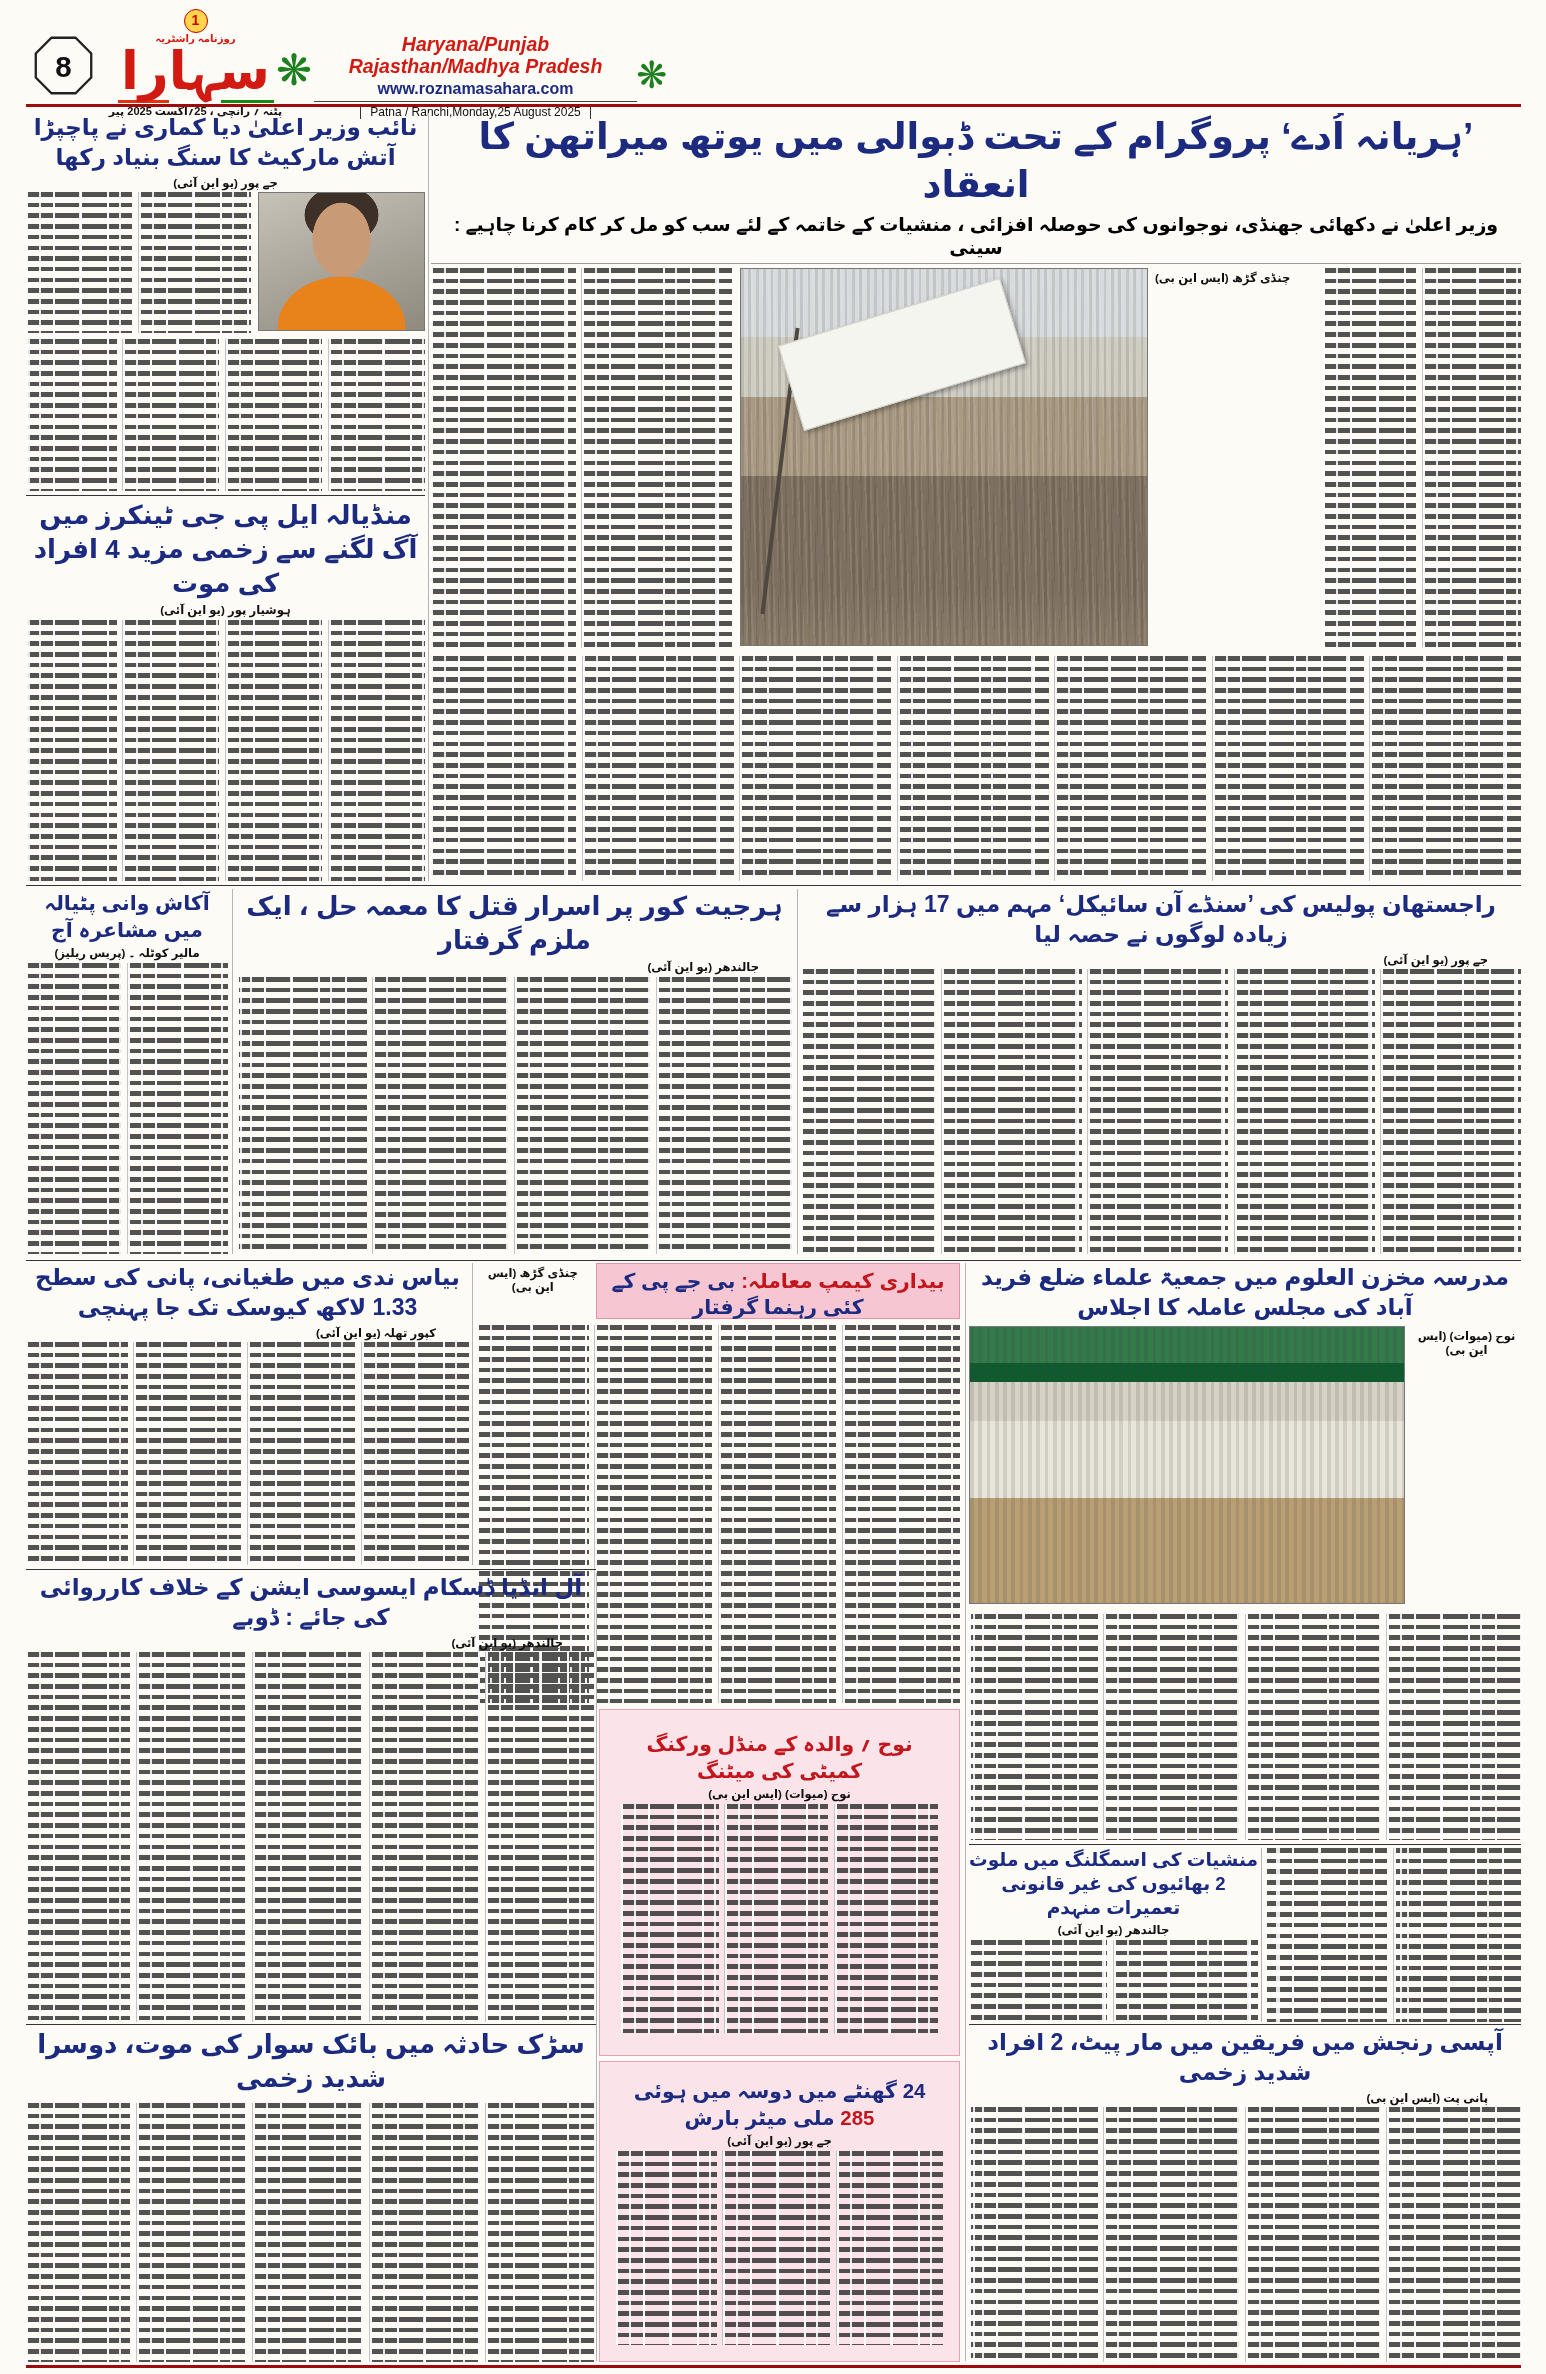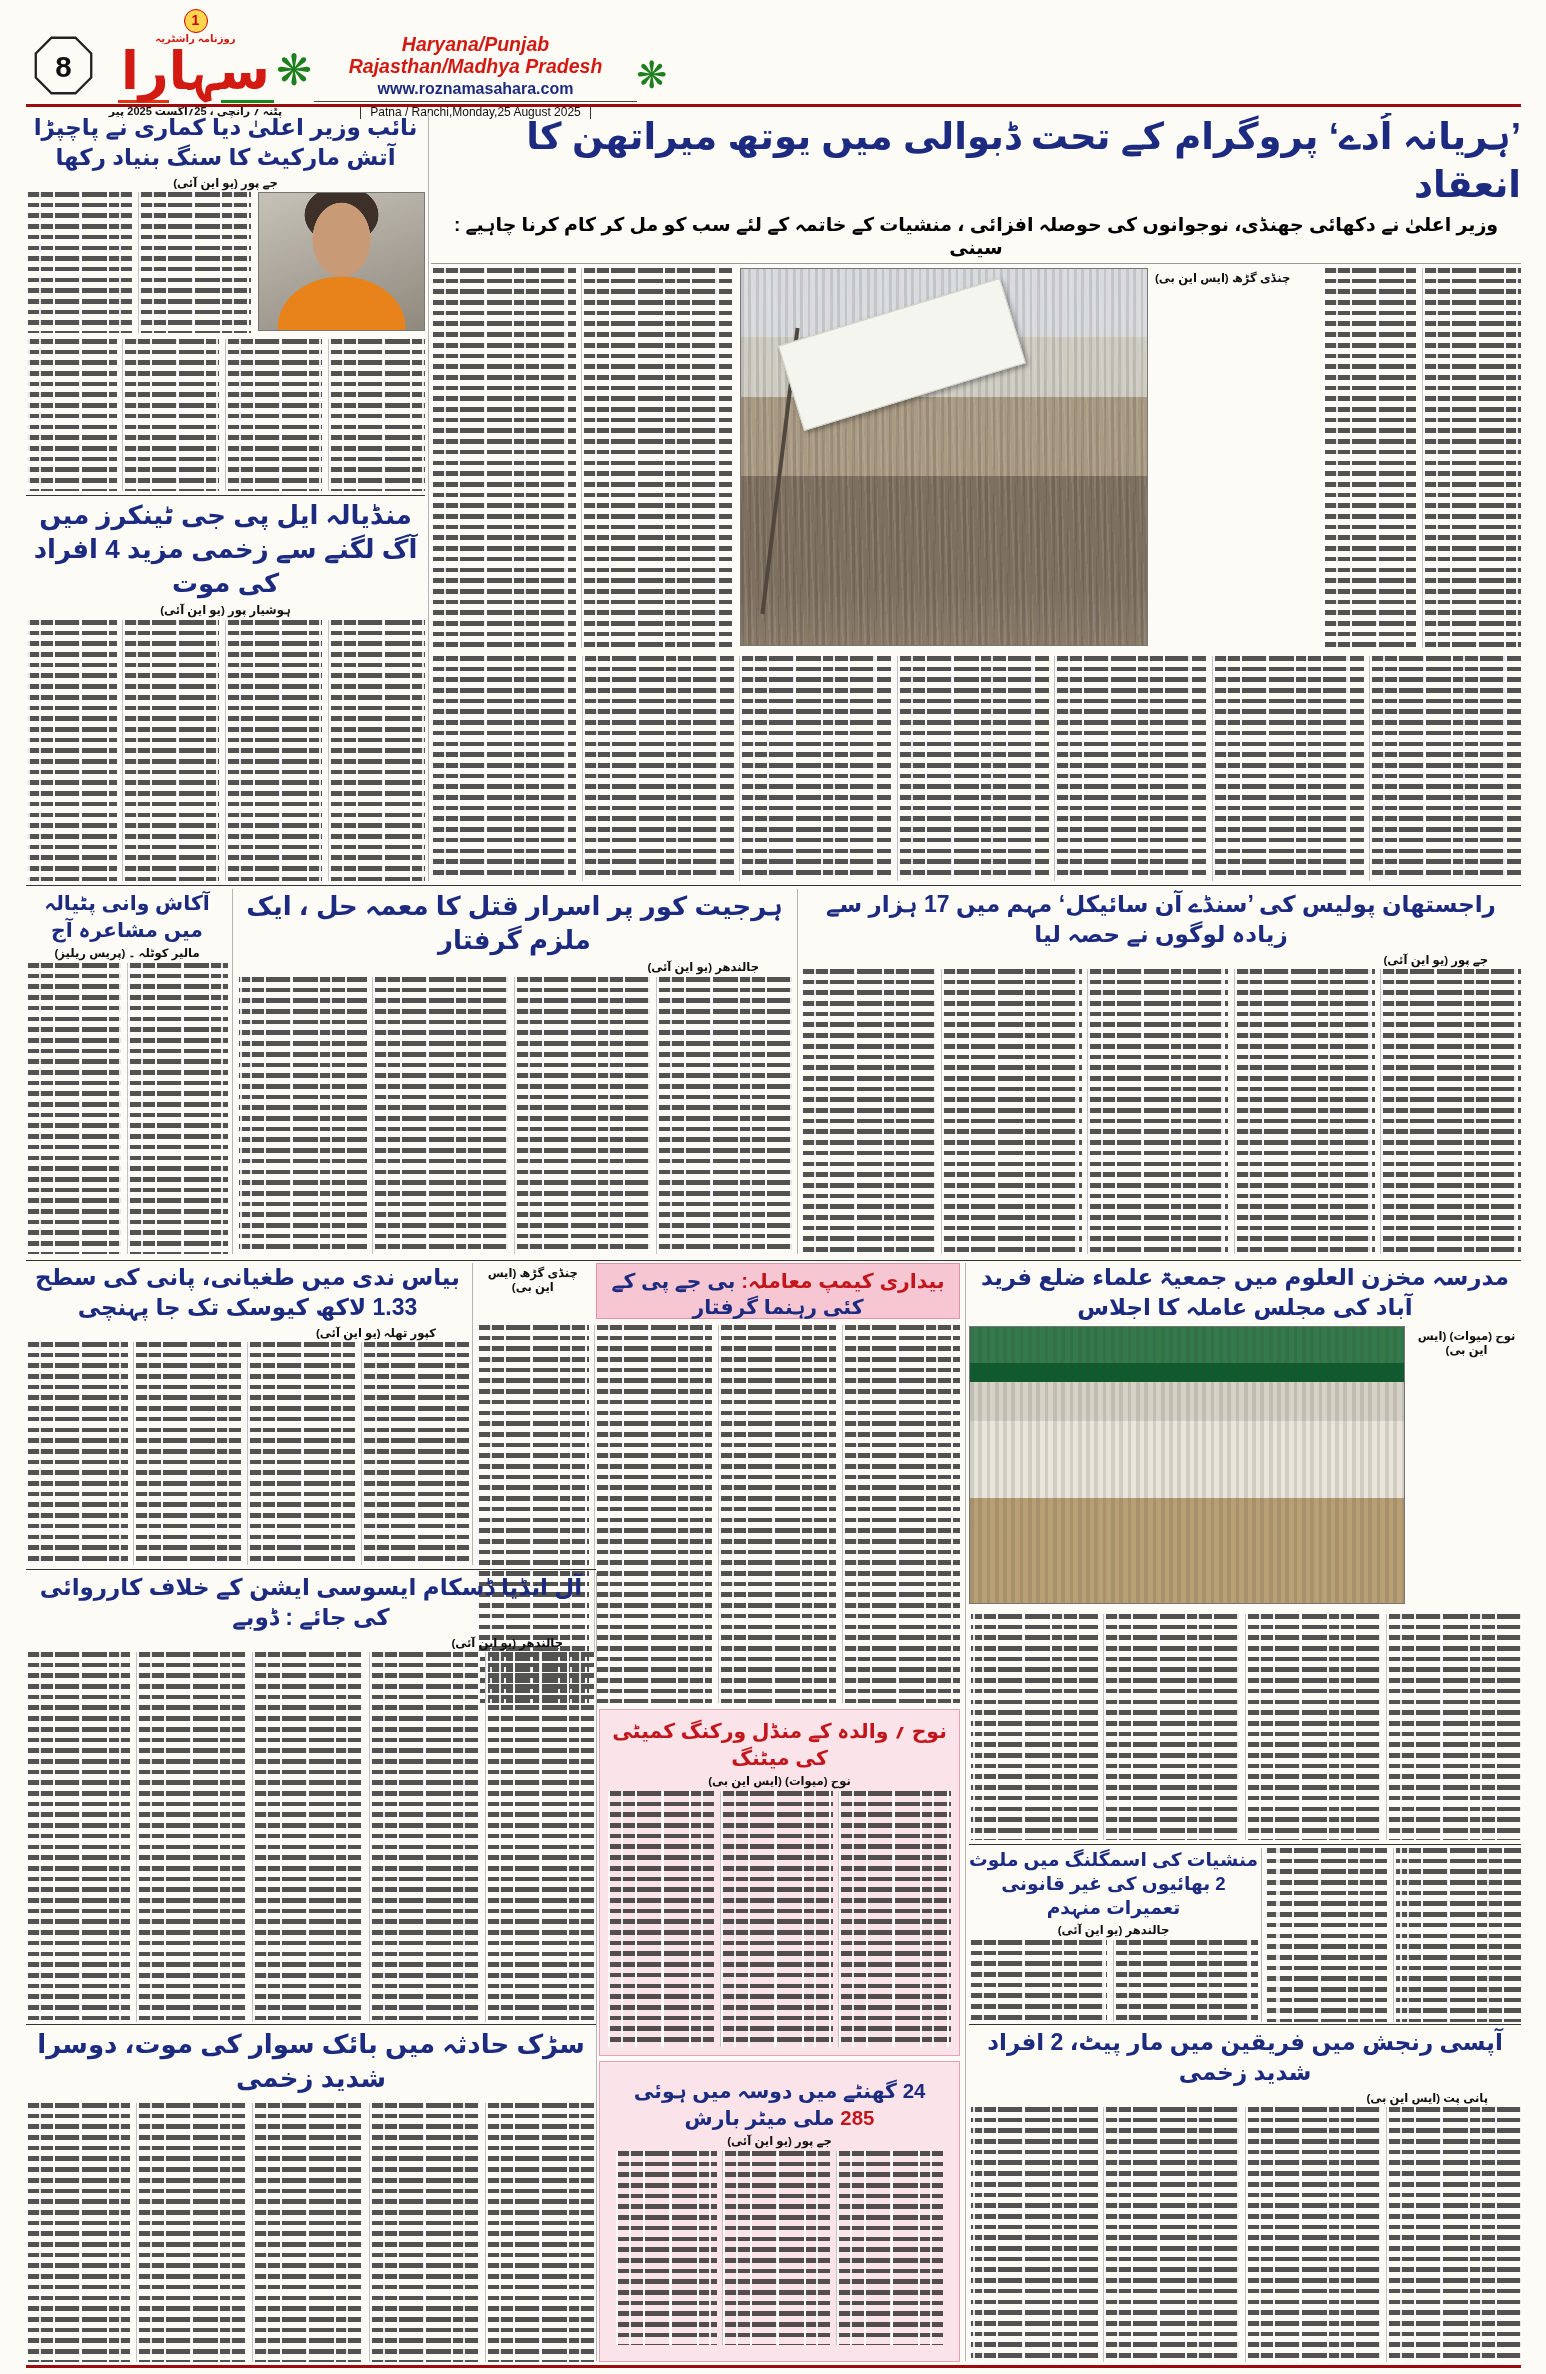--- a/index.html
+++ b/index.html
@@ -33,21 +33,21 @@
   .center-head .date-en span { border-left:0.9px solid #333; border-right:0.9px solid #333; padding:0 9.3px; }
   .region-ur { position:absolute; left:675px; top:7.4px; width:842px; height:93px; direction:rtl; }
   .region-ur div { font-weight:800; font-size:37px; line-height:1.18; color:#000;
     text-align:justify; text-align-last:justify; }
   .rule-red { position:absolute; background:#9e0b0f; }
   .hrule { position:absolute; background:#333; }
   .vrule { position:absolute; background:#b5b5b5; width:0.9px; }
   
   .art { position:absolute; display:flex; flex-direction:column; overflow:hidden; }
   .hl { direction:rtl; text-align:center; font-weight:bold; color:#1c2b80; line-height:1.3; }
-  .hl-xl { font-size:37px;text-align:right; }
+  .hl-xl { font-size:37px; }
   .hl-lg { font-size:26px; }
   .hl-md { font-size:23px; }
   .hl-sm { font-size:20.4px; }
   .hl-xs { font-size:18.6px; }
   .sub { direction:rtl; text-align:center; font-weight:bold; color:#000000; font-size:19px;
     padding:3.7px 0 4.6px 0; border-bottom:0.9px solid #999; margin-bottom:3.7px; }
   .byline { direction:rtl; font-size:11.6px; font-weight:bold; text-align:center; padding:2.8px 0; }
   .byline.right { text-align:right; padding-right:33px; }
   .cols { display:flex; flex:1; min-height:0; }
   .col { flex:1;
@@ -281,21 +281,21 @@
     <div class="cols">
       <div class="col"></div>
       <div class="col"></div>
       <div class="col"></div>
       <div class="col"></div>
       <div class="col"></div>
     </div>
   </div>
   <div class="vrule" style="left:596px; top:1573px; height:788px;"></div>
 
-  <div class="art pink" style="left:599px; top:1709px; width:361px; height:347px; padding:8px;">
+  <div class="art pink" style="left:599px; top:1709px; width:361px; height:347px; padding:21px;">
     <div class="hl hl-sm crimson">نوح ؍ والدہ کے منڈل ورکنگ کمیٹی کی میٹنگ</div>
     <div class="byline">نوح (میوات) (ایس این بی)</div>
     <div class="cols">
       <div class="col"></div>
       <div class="col"></div>
       <div class="col"></div>
     </div>
   </div>
 
   <div class="art pink" style="left:599px; top:2061px; width:361px; height:301px; padding:16px;">

